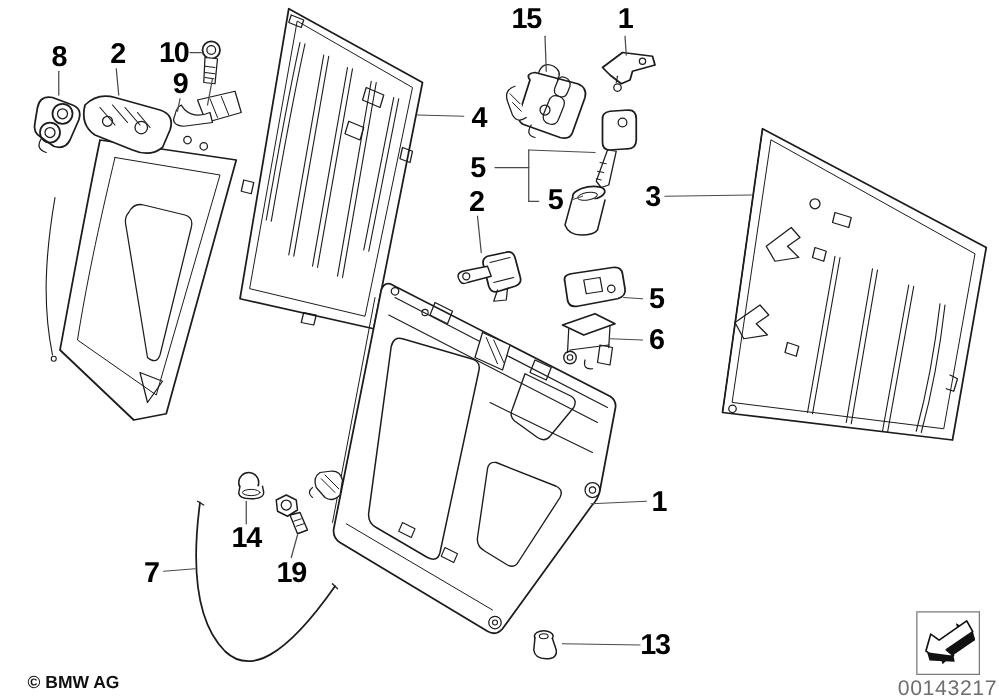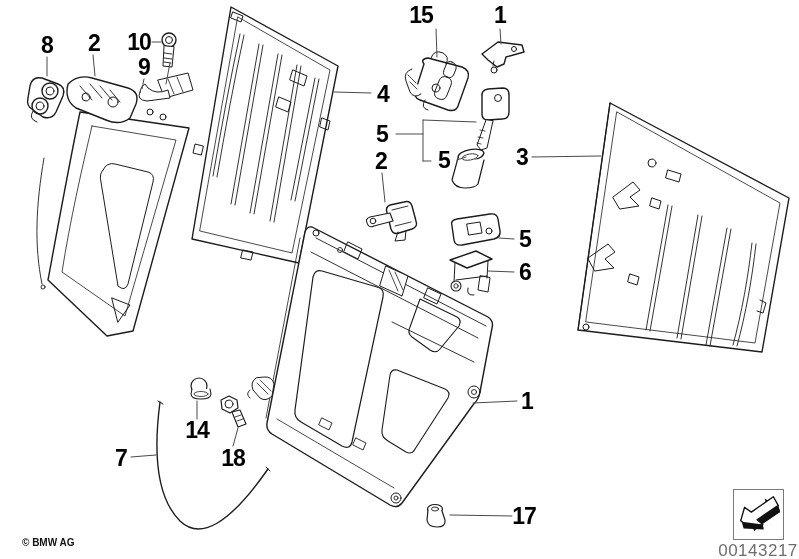--- a/index.html
+++ b/index.html
@@ -9,21 +9,21 @@
   }
   svg.art{position:absolute;left:0;top:0;}
   .callout{
     position:absolute;transform:translate(-50%,-50%);
     font-family:"Liberation Sans", sans-serif;
     font-size:23px;font-weight:bold;color:#000;line-height:1;
     letter-spacing:-1px;cursor:pointer;user-select:none;
   }
   .copyright{
     position:absolute;left:22px;top:537px;
-    font-size:10px;font-weight:bold;color:#111;letter-spacing:0px;
+    font-size:14px;font-weight:bold;color:#111;letter-spacing:0px;
   }
   .stamp{
     position:absolute;left:733px;top:489px;width:51px;height:51px;
     border:1px solid #7a7a7a;background:#fff;box-sizing:border-box;
   }
   .image-number{
     position:absolute;left:718px;top:541px;width:80px;text-align:center;
     font-size:17px;color:#6e6e6e;letter-spacing:0.5px;
   }
 </style>
@@ -287,23 +287,23 @@
   <div class="callout" style="left:500px;top:15px">1</div>
   <div class="callout" style="left:383px;top:94px">4</div>
   <div class="callout" style="left:382px;top:134px">5</div>
   <div class="callout" style="left:381px;top:161px">2</div>
   <div class="callout" style="left:444px;top:160px">5</div>
   <div class="callout" style="left:522px;top:157px">3</div>
   <div class="callout" style="left:525px;top:239px">5</div>
   <div class="callout" style="left:525px;top:272px">6</div>
   <div class="callout" style="left:527px;top:401px">1</div>
   <div class="callout" style="left:197px;top:430px">14</div>
-  <div class="callout" style="left:233px;top:458px">18</div>
+  <div class="callout" style="left:233px;top:458px">19</div>
   <div class="callout" style="left:121px;top:458px">7</div>
-  <div class="callout" style="left:524px;top:516px">17</div>
+  <div class="callout" style="left:524px;top:516px">13</div>
 
   <div class="copyright">© BMW AG</div>
 
   <div class="stamp">
     <svg width="49" height="49" viewBox="733 489 51 51">
       <path d="M752,527 L757,520 L779,505 L781,512 L759,527 L754,532 Z" fill="#111" stroke="none"></path>
       <path d="M765,498 L779,505 L781,512 L770,518 Z" fill="#111" stroke="none"></path>
       <path d="M740,521 L744,507 L751,512 L774,496 L779,505 L757,520 L763,525 L749,528 Z" fill="#fff" stroke="#111" stroke-width="1.4" stroke-linejoin="round"></path>
       <path d="M741,522 L763,525 L764,530 L743,529 Z" fill="#111" stroke="none"></path>
     </svg>

